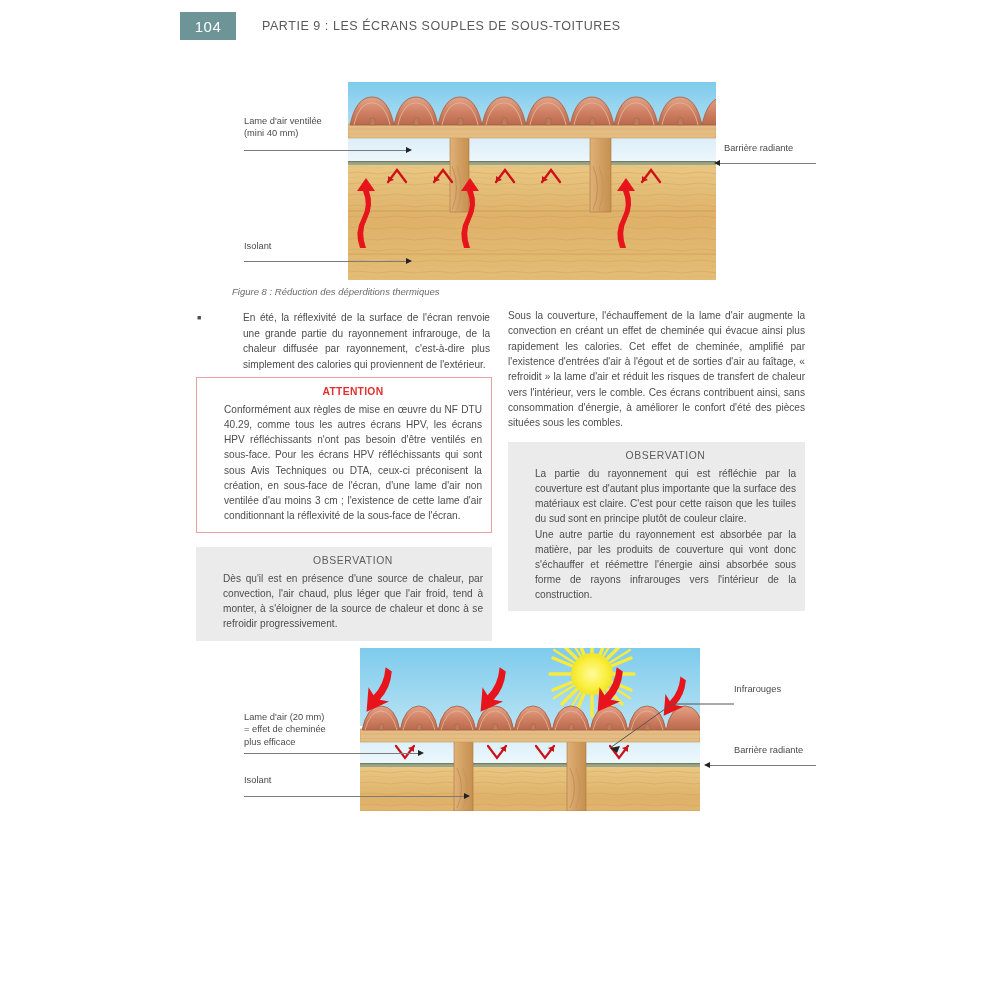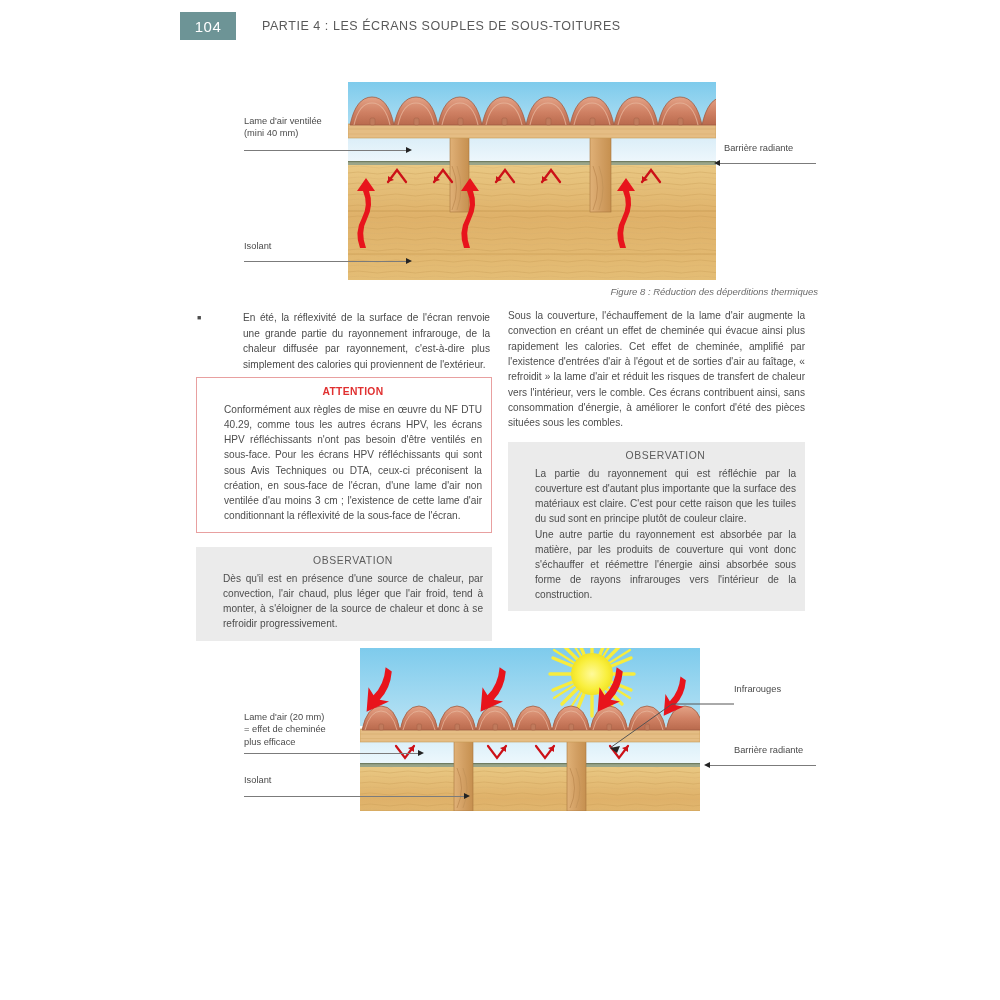--- a/index.html
+++ b/index.html
@@ -27,21 +27,21 @@
     letter-spacing: .55px;
     color: #595959;
     white-space: nowrap;
   }
 
   
   .figure-block { position: absolute; }
   .fig-caption {
     position: absolute;
     width: 100%;
-    text-align: right;
+    text-align: left;
     font-style: italic;
     font-size: 9.5px;
     color: #6b6b6b;
   }
 
   
   .callout { position: absolute; font-size: 9.3px; color: #4a4a4a; line-height: 1.32; white-space: nowrap; }
   .lead-line { position: absolute; height: 1px; background: #7b7b7b; }
   .lead-arrow { position: absolute; width: 0; height: 0; border-top: 3.5px solid transparent; border-bottom: 3.5px solid transparent; }
   .lead-arrow.right { border-left: 6px solid #232323; }
@@ -81,21 +81,21 @@
   .box-body p { margin: 0; }
   .box-body p + p { margin-top: 0px; }
 </style>
 </head>
 <body>
 
 <div class="page">
 
   <div class="header">
     <div class="page-badge">104</div>
-    <div class="header-title">PARTIE 4 : LES ÉCRANS SOUPLES DE SOUS-TOITURES</div>
+    <div class="header-title">PARTIE 9 : LES ÉCRANS SOUPLES DE SOUS-TOITURES</div>
   </div>
 
   <div class="figure-block" style="left:232px; top:82px; width:586px; height:220px;">
 
     <svg width="368" height="198" viewBox="0 0 368 198" style="position:absolute; left:116px; top:0;">
       <defs>
         <linearGradient id="skyG8" x1="0" y1="0" x2="0" y2="1">
           <stop offset="0%" stop-color="#7ecbec"></stop>
             <stop offset="100%" stop-color="#abddf2"></stop>
         </linearGradient>

